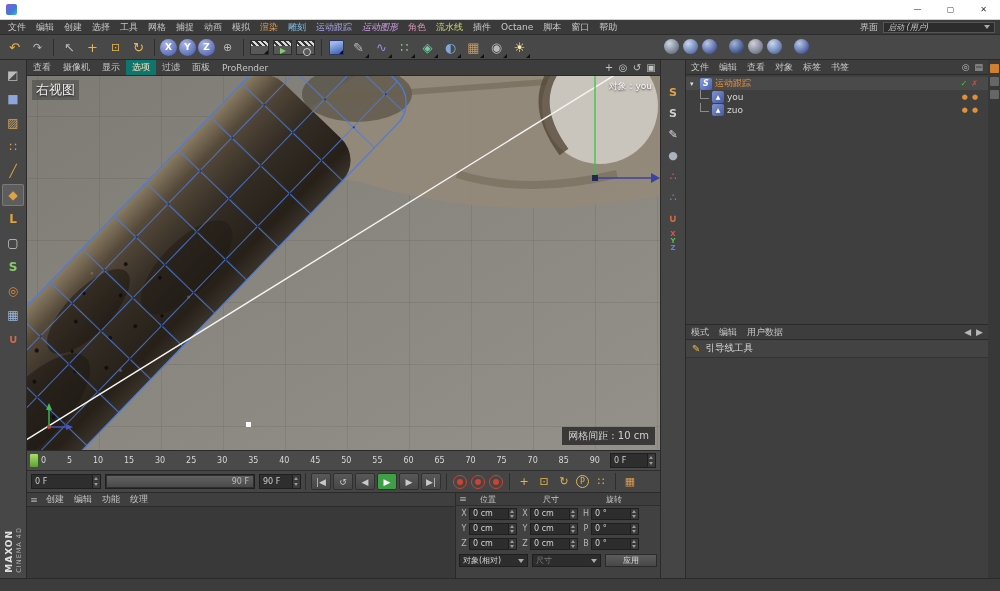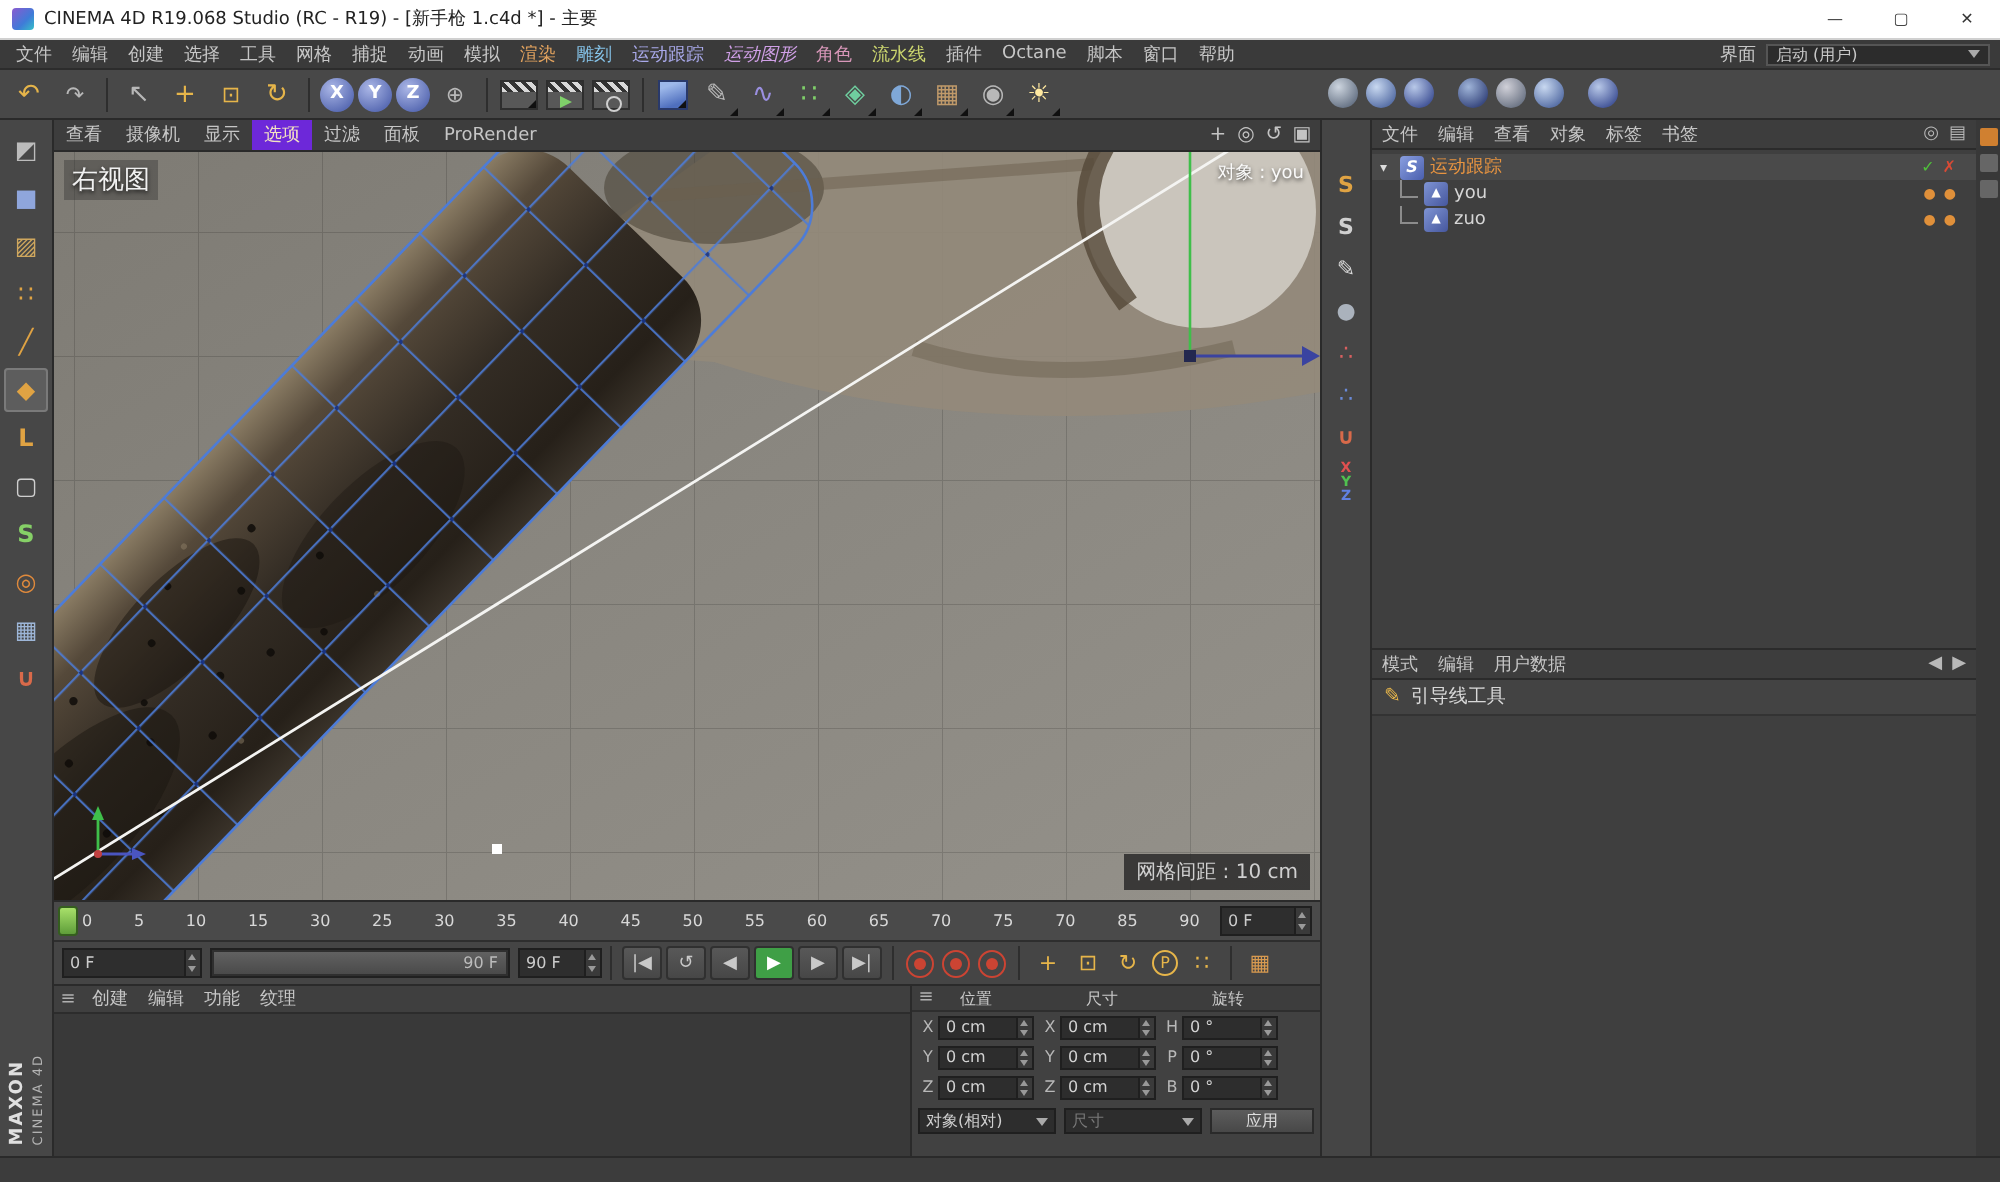--- a/index.html
+++ b/index.html
@@ -13,21 +13,21 @@
   .win-btns { margin-left:auto; display:flex; height:20px; }
   .win-btn { width:33px; height:20px; display:flex; align-items:center; justify-content:center; font-size:8px; color:#444; }
   .win-btn.close { color:#333; }
 
   
   .menubar { position:absolute; left:0; top:20px; width:1000px; height:15px; background:#3a3a3a; display:flex; align-items:center; font-size:9px; color:#c6c6c6; padding-left:3px; border-bottom:1px solid #2c2c2c; }
   .menu-item { padding:0 5px; white-space:nowrap; }
   .mi-render { color:#e4a45f; } .mi-sculpt { color:#86c4ea; } .mi-track { color:#a9a9ea; }
   .mi-mograph { color:#cf9fe6;font-style:italic; } .mi-char { color:#d897b9; } .mi-pipe { color:#ccd66f; }
   .iface-label { margin-left:auto; padding:12px 5px; color:#c6c6c6; }
-  .layout-dd { width:112px; height:11px; background:#2c2c2c; border:1px solid #555; display:flex; align-items:center; font-size:8px; color:#c9c9c9; padding:0 4px; margin-right:5px; }
+  .layout-dd { width:112px; height:11px; background:#2c2c2c; border:1px solid #555; display:flex; align-items:center; font-size:8px; color:#c9c9c9; padding:0 4px; margin-right:5px;font-style:italic; }
   .dd-caret { width:0; height:0; border-left:3px solid transparent; border-right:3px solid transparent; border-top:4px solid #aaa; margin-left:auto; }
 
   
   .toolbar { position:absolute; left:0; top:35px; width:1000px; height:25px; background:#484848; border-bottom:1px solid #2a2a2a; display:flex; align-items:center; padding-left:3px; }
   .tool-btn { min-width:21px; height:21px; display:flex; align-items:center; justify-content:center; font-size:13px; margin:0 1px; border-radius:2px; position:relative; color:#b8b8b8; }
   .tool-btn.gold { color:#e6b54a; }
   .tool-btn.sm { font-size:11px; }
   .vsep { width:1px; height:17px; background:#2e2e2e; margin:0 4px; }
   .axis-pill { width:17px; height:17px; margin:0 1px; border-radius:50%; background:radial-gradient(circle at 35% 30%,#aab6e6,#5a6cb4 75%); color:#fff; font-size:9px; font-weight:bold; display:flex; align-items:center; justify-content:center; }
   .clapper { width:19px; height:15px; background:#585858; border:1px solid #2e2e2e; position:relative; margin:0 2px; }
@@ -49,21 +49,21 @@
   .lp-icon { width:22px; height:22px; margin:1px 0; display:flex; align-items:center; justify-content:center; font-size:12px; border-radius:2px; }
   .lp-icon.active { background:#5d5d5d; box-shadow:inset 0 0 0 1px #7a7a7a; }
   .logo { margin-top:auto; margin-bottom:5px; display:flex; flex-direction:row; align-items:flex-end; gap:1px; }
   .logo-brand { writing-mode:vertical-rl; transform:rotate(180deg); font-size:9px; font-weight:bold; color:#e0e0e0; letter-spacing:1px; }
   .logo-product { writing-mode:vertical-rl; transform:rotate(180deg); font-size:6.5px; color:#b4b4b4; letter-spacing:1px; }
 
   
   .viewport { position:absolute; left:27px; top:60px; width:633px; height:390px; background:#8a8780; }
   .vp-menubar { height:16px; background:#3d3d3d; display:flex; align-items:center; font-size:9px; color:#c6c6c6; border-bottom:1px solid #2a2a2a; }
   .vp-menu-item { padding:1px 6px; }
-  .vp-menu-item.active { background:#6d28d9; color:#f2e2c2; }
+  .vp-menu-item.active { background:#0f766e; color:#f2e2c2; }
   .vp-nav { margin-left:auto; display:flex; margin-right:2px; }
   .vp-nav-icon { width:14px; text-align:center; color:#c4c4c4; font-size:10px; }
   .vp-canvas { position:relative; width:633px; height:374px; overflow:hidden; box-shadow:inset 0 0 0 1px #2a2a2a; }
   .vp-canvas svg { position:absolute; left:0; top:0; }
   .vp-view-label { position:absolute; left:5px; top:4px; font-size:13px; color:#f0f0f0; background:rgba(40,40,40,0.35); padding:1px 4px; text-shadow:0 1px 2px rgba(0,0,0,0.8); }
   .vp-object-label { position:absolute; right:8px; top:4px; font-size:9px; color:#fafafa; text-shadow:0 1px 2px rgba(0,0,0,0.7); }
   .vp-grid-label { position:absolute; right:5px; bottom:5px; font-size:10px; color:#d0d0d0; background:rgba(42,42,42,0.85); padding:2px 6px; }
 
   
   .ruler { position:absolute; left:27px; top:450px; width:633px; height:20px; background:#4a4a4a; border-top:1px solid #2a2a2a; display:flex; align-items:center; }
@@ -139,21 +139,20 @@
 
   .statusbar { position:absolute; left:0; top:578px; width:1000px; height:13px; background:#3c3c3c; border-top:1px solid #2a2a2a; }
 </style>
 </head>
 <body>
 
 <div class="app">
 
   <div class="titlebar">
     <div class="app-icon"></div>
-    <span class="title-text">CINEMA 4D R19.068 Studio (RC - R19) - [新手枪 1.c4d *] - 主要</span>
     <div class="win-btns">
       <div class="win-btn">—</div>
       <div class="win-btn">▢</div>
       <div class="win-btn close">✕</div>
     </div>
   </div>
 
   <div class="menubar">
     <span class="menu-item">文件</span>
     <span class="menu-item">编辑</span>

